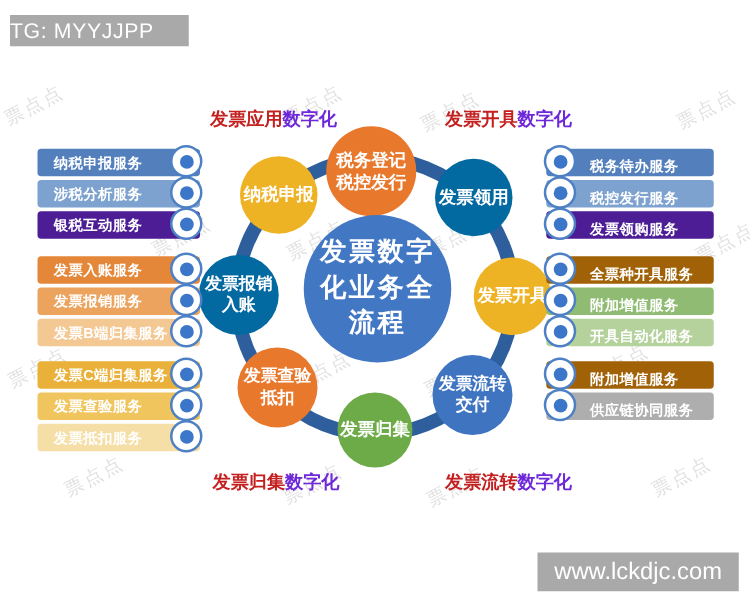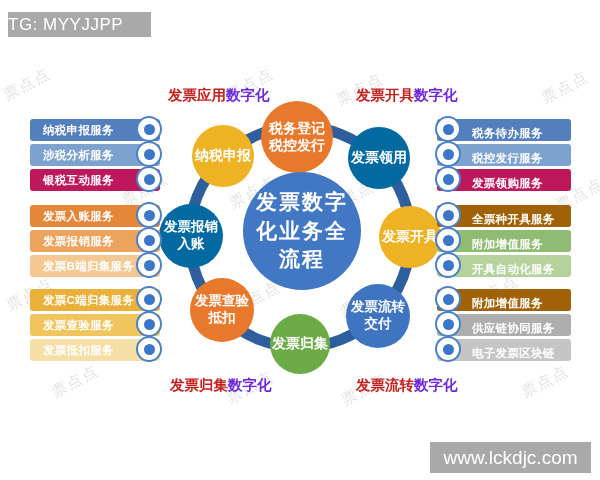--- a/index.html
+++ b/index.html
@@ -46,21 +46,21 @@
   .rg1{left:437px;top:119px;} .rg2{left:437px;top:205px;} .rg3{left:437px;top:289px;}
   .pill{position:relative;height:22px;margin-bottom:3px;border-radius:3px;color:#fff;
         font-size:11.5px;font-weight:bold;letter-spacing:0.3px;display:flex;align-items:center;}
   .pill.pl{padding-left:13px;}
   .pill.pr{padding-left:35px;align-items:flex-end;}
   .badge{position:absolute;top:-3px;width:22px;height:22px;border-radius:50%;
          background:#fff;border:2px solid #4d80c4;display:flex;align-items:center;justify-content:center;}
   .pill.pl .badge{right:-2px;}
   .pill.pr .badge{left:-2px;}
   .badge::after{content:"";width:11px;height:11px;border-radius:50%;background:#3b76c8;}
-  .blue-1{background:#537fbd;} .blue-2{background:#7da2cf;} .blue-3{background:#be185d;}
+  .blue-1{background:#537fbd;} .blue-2{background:#7da2cf;} .blue-3{background:#4c1d95;}
   .orange-1{background:#e58739;} .orange-2{background:#eca35d;} .orange-3{background:#f4c893;}
   .gold-1{background:#e9b13a;} .gold-2{background:#f0c55e;} .gold-3{background:#f6dfa6;}
   .green-1{background:#a16207;} .green-2{background:#8fbc72;} .green-3{background:#b5d29d;}
   .gray-1{background:#a16207;} .gray-2{background:#aeaeae;} .gray-3{background:#c5c5c5;}
 </style>
 </head>
 <body>
 
 <span class="wm" style="left:2px;top:75px">票点点</span>
 <span class="wm" style="left:225px;top:75px">票点点</span>
@@ -185,17 +185,13 @@
 </div>
 <div class="pgroup right rg3">
   <div class="pill pr gray-1">
       <span class="badge"></span>
       <span>附加增值服务</span>
     </div>
   <div class="pill pr gray-2">
       <span class="badge"></span>
       <span>供应链协同服务</span>
     </div>
-  <div class="pill pr gray-3">
-      <span class="badge"></span>
-      <span>电子发票区块链</span>
-    </div>
 </div>
 
 </body></html>

